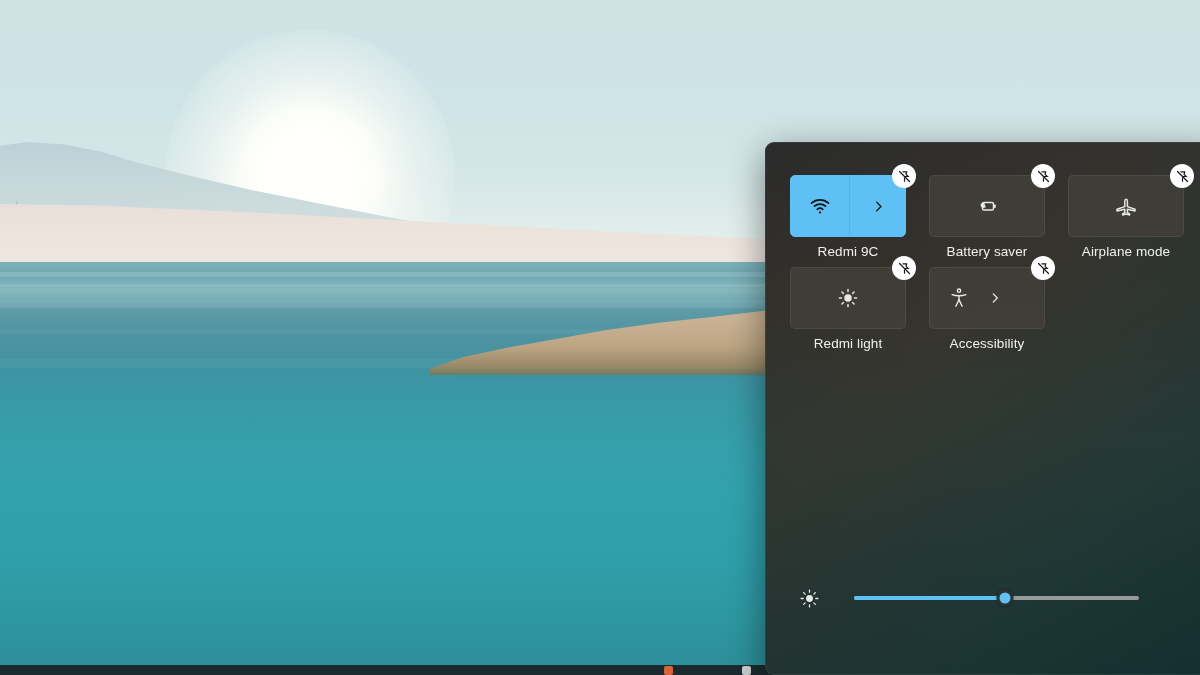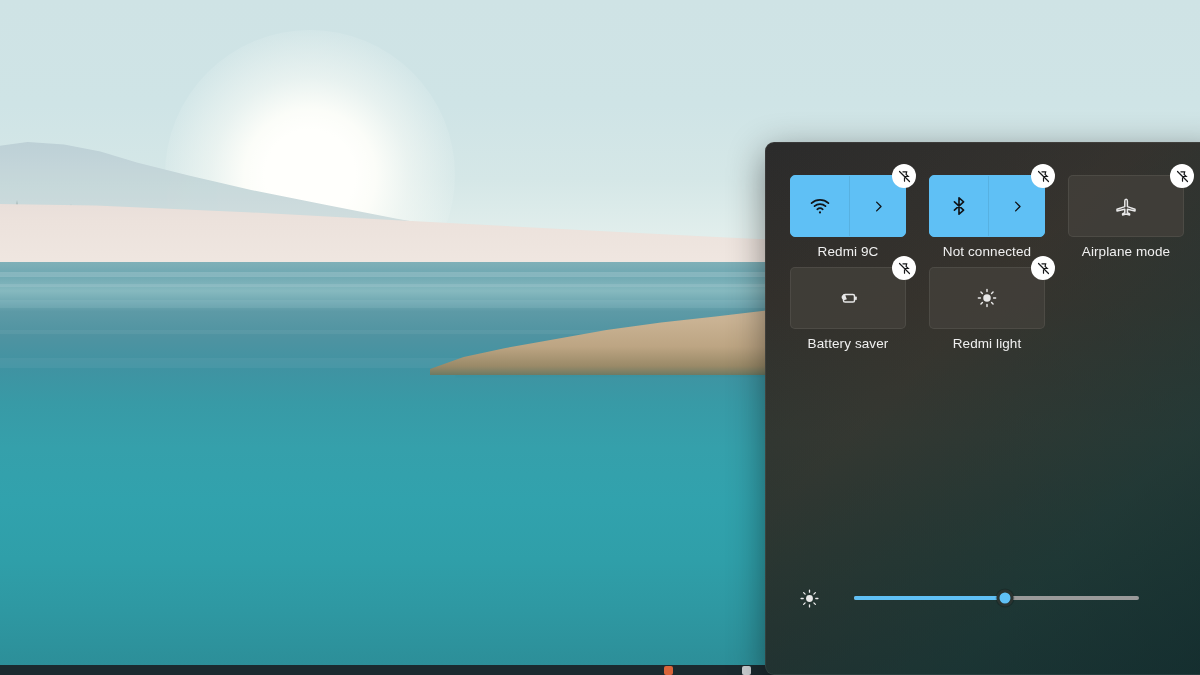--- a/index.html
+++ b/index.html
@@ -245,60 +245,20 @@
           </div>
           <div class="tile-chev">
             <svg width="15" height="15" viewBox="0 0 24 24" fill="none" stroke="currentColor" stroke-width="2.2" stroke-linecap="round" stroke-linejoin="round">
                 <path d="M9 5l7 7-7 7"></path>
               </svg>
           </div>
         </div>
         <div class="tile-label">Redmi 9C</div>
       </div>
 
-      <div class="tile-wrap">
-        <div class="unpin">
-          <svg width="15" height="15" viewBox="0 0 24 24" fill="none" stroke="#17181a" stroke-width="1.9" stroke-linecap="round">
-            <path d="M9.5 4.5h6l-1 4 3.5 3.5H13"></path>
-              <path d="M12 14v5.5"></path>
-              <path d="M4 4l16 16"></path>
-          </svg>
-        </div>
-        <div class="tile on">
-          <div class="tile-icon">
-            <svg width="22" height="22" viewBox="0 0 24 24" fill="none" stroke="currentColor" stroke-width="1.8" stroke-linecap="round" stroke-linejoin="round">
-              <path d="M7 7.5L17 16.5L12 21V3l5 4.5L7 16.5"></path>
-            </svg>
-          </div>
-          <div class="tile-chev">
-            <svg width="15" height="15" viewBox="0 0 24 24" fill="none" stroke="currentColor" stroke-width="2.2" stroke-linecap="round" stroke-linejoin="round">
-                <path d="M9 5l7 7-7 7"></path>
-              </svg>
-          </div>
-        </div>
-        <div class="tile-label">Not connected</div>
-      </div>
-
-      <div class="tile-wrap">
-        <div class="unpin">
-          <svg width="15" height="15" viewBox="0 0 24 24" fill="none" stroke="#17181a" stroke-width="1.9" stroke-linecap="round">
-            <path d="M9.5 4.5h6l-1 4 3.5 3.5H13"></path>
-              <path d="M12 14v5.5"></path>
-              <path d="M4 4l16 16"></path>
-          </svg>
-        </div>
-        <div class="tile dim center-only">
-          <div class="tile-icon">
-            <svg width="24" height="24" viewBox="0 0 24 24" fill="none" stroke="currentColor" stroke-width="1.5" stroke-linejoin="round">
-              <path d="M21 15.2l-7.6-2.6V7.1c0-1-.6-1.8-1.3-1.8s-1.3.8-1.3 1.8v5.5L3 15.2v1.7l7.8-1.7v3.3l-2.2 1.3v1.1l3.5-.8 3.5.8v-1.1l-2.2-1.3v-3.3L21 16.9z"></path>
-            </svg>
-          </div>
-        </div>
-        <div class="tile-label">Airplane mode</div>
-      </div>
 
       <div class="tile-wrap">
         <div class="unpin">
           <svg width="15" height="15" viewBox="0 0 24 24" fill="none" stroke="#17181a" stroke-width="1.9" stroke-linecap="round">
             <path d="M9.5 4.5h6l-1 4 3.5 3.5H13"></path>
               <path d="M12 14v5.5"></path>
               <path d="M4 4l16 16"></path>
           </svg>
         </div>
         <div class="tile dim center-only">
@@ -316,29 +276,73 @@
       <div class="tile-wrap">
         <div class="unpin">
           <svg width="15" height="15" viewBox="0 0 24 24" fill="none" stroke="#17181a" stroke-width="1.9" stroke-linecap="round">
             <path d="M9.5 4.5h6l-1 4 3.5 3.5H13"></path>
               <path d="M12 14v5.5"></path>
               <path d="M4 4l16 16"></path>
           </svg>
         </div>
         <div class="tile dim center-only">
           <div class="tile-icon">
+            <svg width="24" height="24" viewBox="0 0 24 24" fill="none" stroke="currentColor" stroke-width="1.5" stroke-linejoin="round">
+              <path d="M21 15.2l-7.6-2.6V7.1c0-1-.6-1.8-1.3-1.8s-1.3.8-1.3 1.8v5.5L3 15.2v1.7l7.8-1.7v3.3l-2.2 1.3v1.1l3.5-.8 3.5.8v-1.1l-2.2-1.3v-3.3L21 16.9z"></path>
+            </svg>
+          </div>
+        </div>
+        <div class="tile-label">Airplane mode</div>
+      </div>
+
+      <div class="tile-wrap">
+        <div class="unpin">
+          <svg width="15" height="15" viewBox="0 0 24 24" fill="none" stroke="#17181a" stroke-width="1.9" stroke-linecap="round">
+            <path d="M9.5 4.5h6l-1 4 3.5 3.5H13"></path>
+              <path d="M12 14v5.5"></path>
+              <path d="M4 4l16 16"></path>
+          </svg>
+        </div>
+        <div class="tile dim center-only">
+          <div class="tile-icon">
             <svg width="22" height="22" viewBox="0 0 24 24" fill="none" stroke="currentColor" stroke-width="1.6" stroke-linecap="round">
               <circle cx="12" cy="12" r="4.1" fill="currentColor" stroke="none"></circle>
               <path d="M12 2.6v2.2M12 19.2v2.2M2.6 12h2.2M19.2 12h2.2M5.4 5.4l1.6 1.6M17 17l1.6 1.6M18.6 5.4L17 7M7 17l-1.6 1.6"></path>
             </svg>
           </div>
         </div>
         <div class="tile-label">Redmi light</div>
       </div>
 
+      <div class="tile-wrap">
+        <div class="unpin">
+          <svg width="15" height="15" viewBox="0 0 24 24" fill="none" stroke="#17181a" stroke-width="1.9" stroke-linecap="round">
+            <path d="M9.5 4.5h6l-1 4 3.5 3.5H13"></path>
+              <path d="M12 14v5.5"></path>
+              <path d="M4 4l16 16"></path>
+          </svg>
+        </div>
+        <div class="tile dim">
+          <div class="tile-icon">
+            <svg width="22" height="22" viewBox="0 0 24 24" fill="none" stroke="currentColor" stroke-width="1.5" stroke-linecap="round" stroke-linejoin="round">
+              <circle cx="12" cy="4" r="1.8"></circle>
+              <path d="M4.5 8.3c2.4.9 5 1.3 7.5 1.3s5.1-.4 7.5-1.3"></path>
+              <path d="M12 9.6v4.2"></path>
+              <path d="M12 13.8L8.6 21"></path>
+                <path d="M12 13.8L15.4 21"></path>
+            </svg>
+          </div>
+          <div class="tile-chev light">
+            <svg width="14" height="14" viewBox="0 0 24 24" fill="none" stroke="currentColor" stroke-width="2.2" stroke-linecap="round" stroke-linejoin="round">
+                <path d="M9 5l7 7-7 7"></path>
+              </svg>
+          </div>
+        </div>
+        <div class="tile-label">Accessibility</div>
+      </div>
 
     </div>
 
     <div class="slider-row" id="brightness-row">
       <div class="slider-lead">
         <svg width="21" height="21" viewBox="0 0 24 24" fill="none" stroke="currentColor" stroke-width="1.5" stroke-linecap="round">
           <circle cx="12" cy="12" r="3.9" fill="currentColor" stroke="none"></circle>
           <path d="M12 2.4v2.4M12 19.2v2.4M2.4 12h2.4M19.2 12h2.4M5.3 5.3l1.7 1.7M17 17l1.7 1.7M18.7 5.3L17 7M7 17l-1.7 1.7"></path>
         </svg>
       </div>

